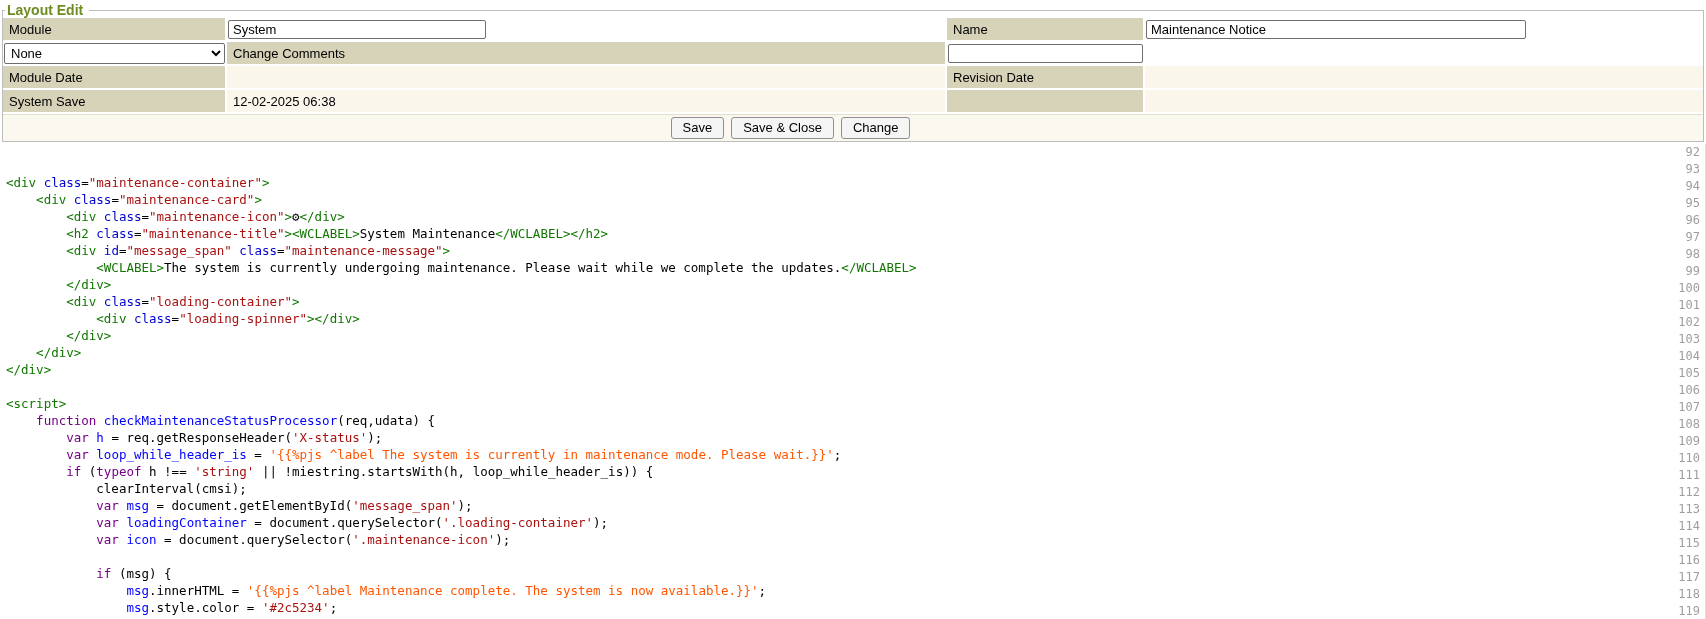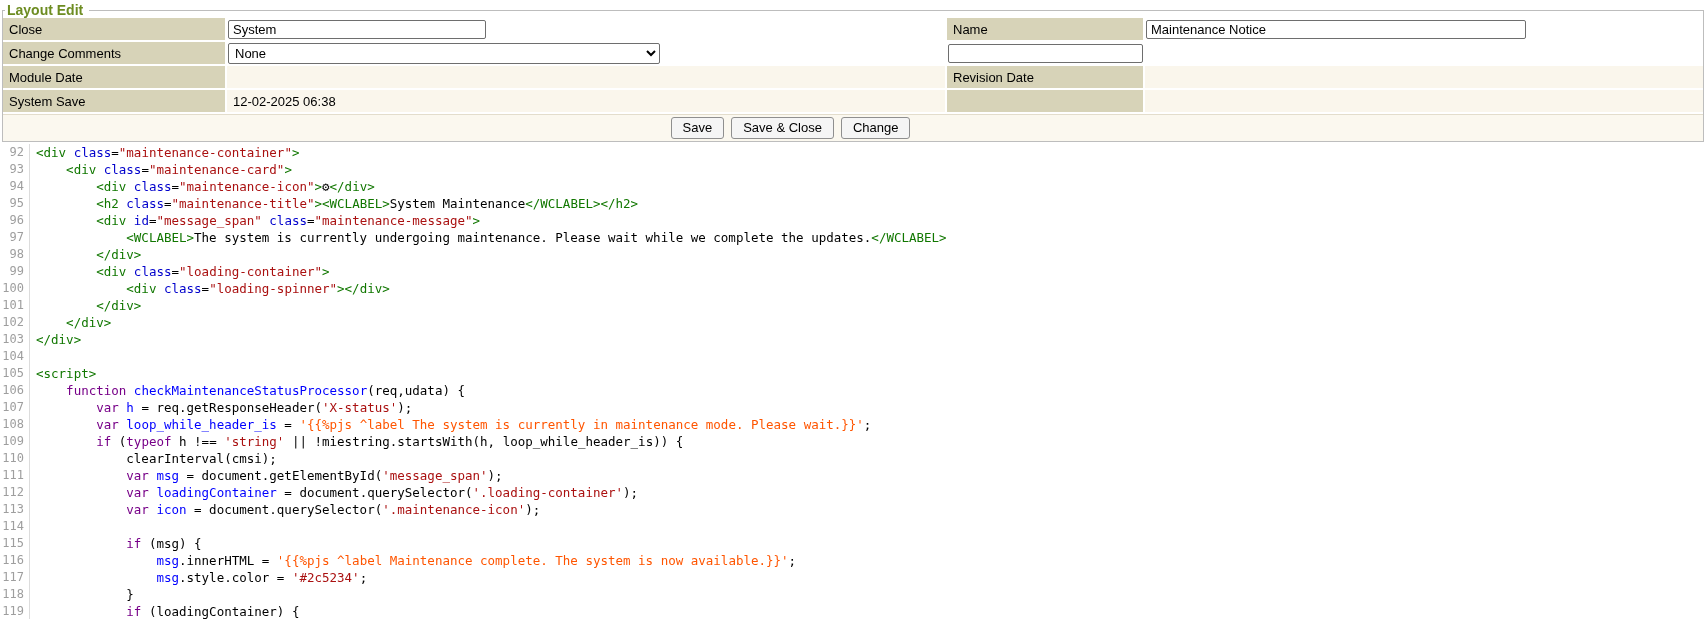--- a/index.html
+++ b/index.html
@@ -56,54 +56,54 @@
   }
 
   
   .editor {
     margin-top:2px; background:#fff;
     font-family:"DejaVu Sans Mono", monospace;
     font-size:12.5px; line-height:17px;
     white-space:pre; overflow:hidden;
     height:479px;
   }
-  .code-line { display:flex; height:17px; }
+  .code-line { display:flex; height:17px;flex-direction:column; }
   .gutter {
     flex:0 0 30px; text-align:right; padding-right:5px;
     color:#9e9e9e; border-right:1px solid #dcdcdc;
     font-size:12px;
   }
   .code-content { padding-left:6px; }
 </style>
 </head>
 <body>
 
 <fieldset class="layout-edit">
   <legend class="form-legend">Layout Edit</legend>
 
   <div class="form-grid">
 
     <div class="form-row row-input">
-      <div class="cell label">Close</div>
+      <div class="cell label">Module</div>
       <div class="cell value">
         <input type="text" class="input-module" value="System" style="">
       </div>
       <div class="cell label">Name</div>
       <div class="cell value">
         <input type="text" class="input-right" value="Maintenance Notice" style="">
       </div>
     </div>
 
     <div class="form-row row-input">
-      <div class="cell label">Change Comments</div>
       <div class="cell value">
         <select>
           <option>None</option>
         </select>
       </div>
+      <div class="cell label">Change Comments</div>
       <div class="cell value">
         <input type="text" class="input-right" value="" style="">
       </div>
     </div>
 
     <div class="form-row row-static">
       <div class="cell label">Module Date</div>
       <div class="cell value"></div>
       <div class="cell label">Revision Date</div>
       <div class="cell value"></div>

